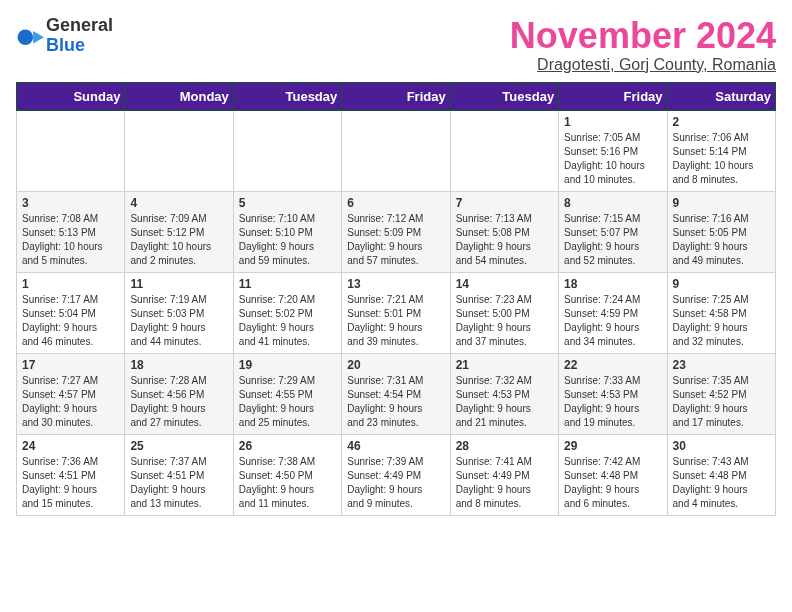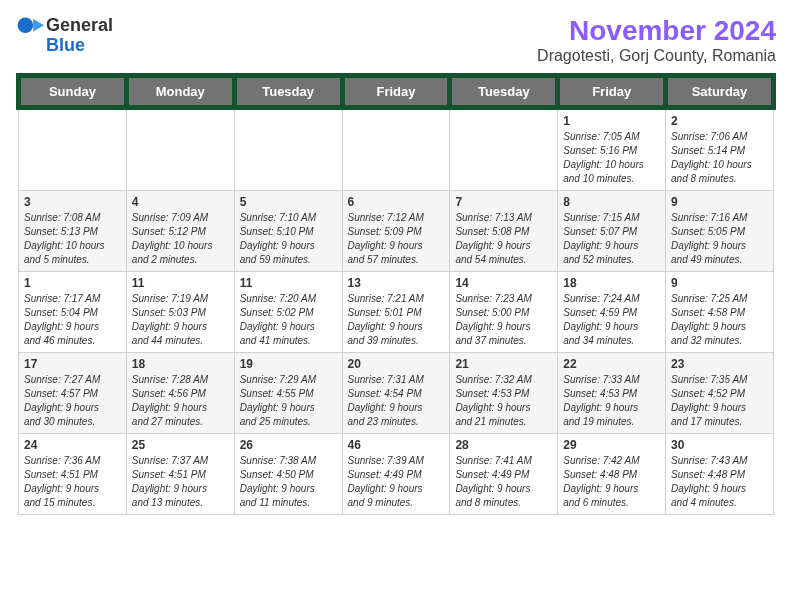--- a/index.html
+++ b/index.html
@@ -11,60 +11,61 @@
       padding: 16px;
     }
     .header-top {
       display: flex;
       align-items: flex-start;
       justify-content: space-between;
       margin-bottom: 4px;
     }
     .logo-container {
       display: flex;
-      align-items: flex-start;
+      align-items: flex-end;
     }
     .logo-text {
       font-size: 18px;
       font-weight: bold;
       color: #333;
       line-height: 1.1;
     }
     .logo-text span.blue { color: #1a6dcc; }
     .logo-icon {
       width: 28px;
       height: 28px;
       margin-right: 2px;
     }
     .title-block {
       text-align: right;
     }
     .month-title {
-      font-size: 28px;
-      font-weight: bold;
-      color: #8b5cf6;
+      font-size: 36px;
+      font-weight: bold;
+      color: #ec4899;
       line-height: 1.1;
     }
     .location-subtitle {
       font-size: 16px;
       color: #444;
+      text-decoration: underline;
     }
     .calendar-table {
       width: 100%;
       border-collapse: collapse;
       margin-top: 8px;
     }
     .calendar-table thead tr th {
-      background-color: #737373;
+      background-color: #4c1d95;
       color: #fff;
       font-size: 13px;
       font-weight: bold;
       padding: 6px 4px;
-      text-align: center;
-      border: 5px solid #14532d;
+      text-align: right;
+      border: 1px solid #14532d;
     }
     .calendar-table tbody tr td {
       border: 1px solid #d0d0d0;
       vertical-align: top;
       padding: 4px 5px;
       font-size: 10.5px;
       color: #333;
       width: calc(100% / 7);
       min-height: 80px;
       background: #fff;
@@ -78,21 +79,20 @@
     .day-number {
       font-weight: bold;
       font-size: 12px;
       display: block;
       margin-bottom: 2px;
     }
     .day-info {
       font-size: 10px;
       color: #333;
       line-height: 1.4;
-      font-style: italic;
     }
   </style>
 </head>
 <body>
 
 <div>
   <div class="header-top">
     <div class="logo-container">
       <svg class="logo-icon" viewBox="0 0 36 36">
         <circle cx="12" cy="12" r="10" fill="#1a6dcc"></circle>

